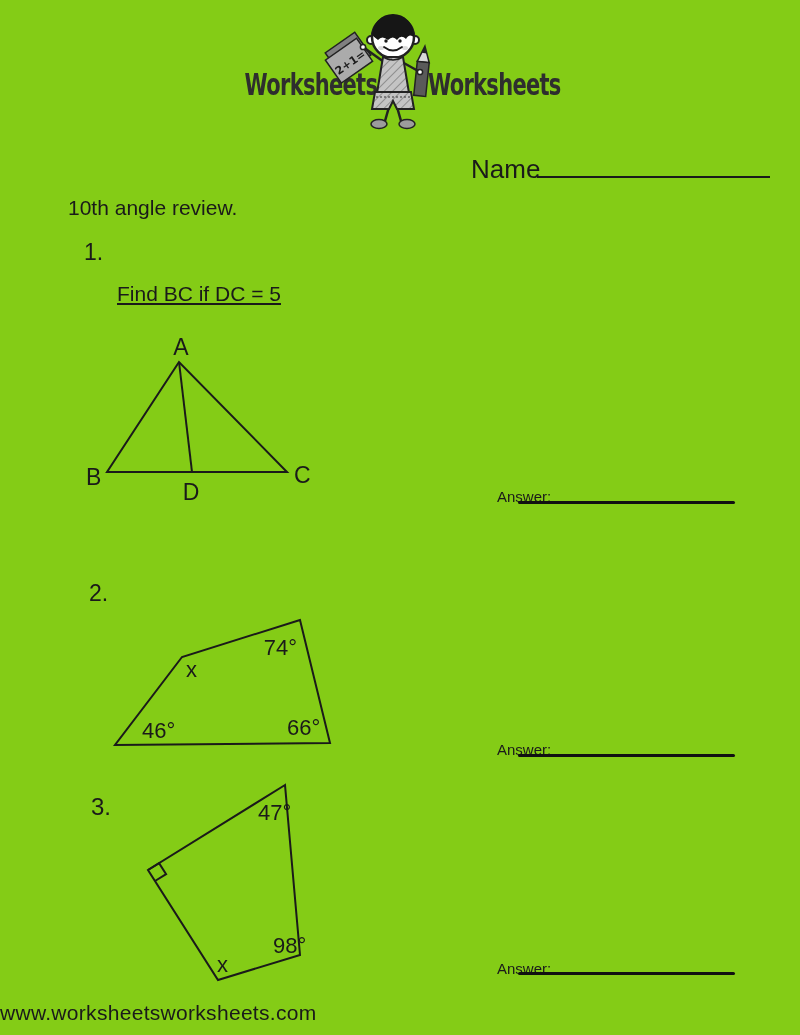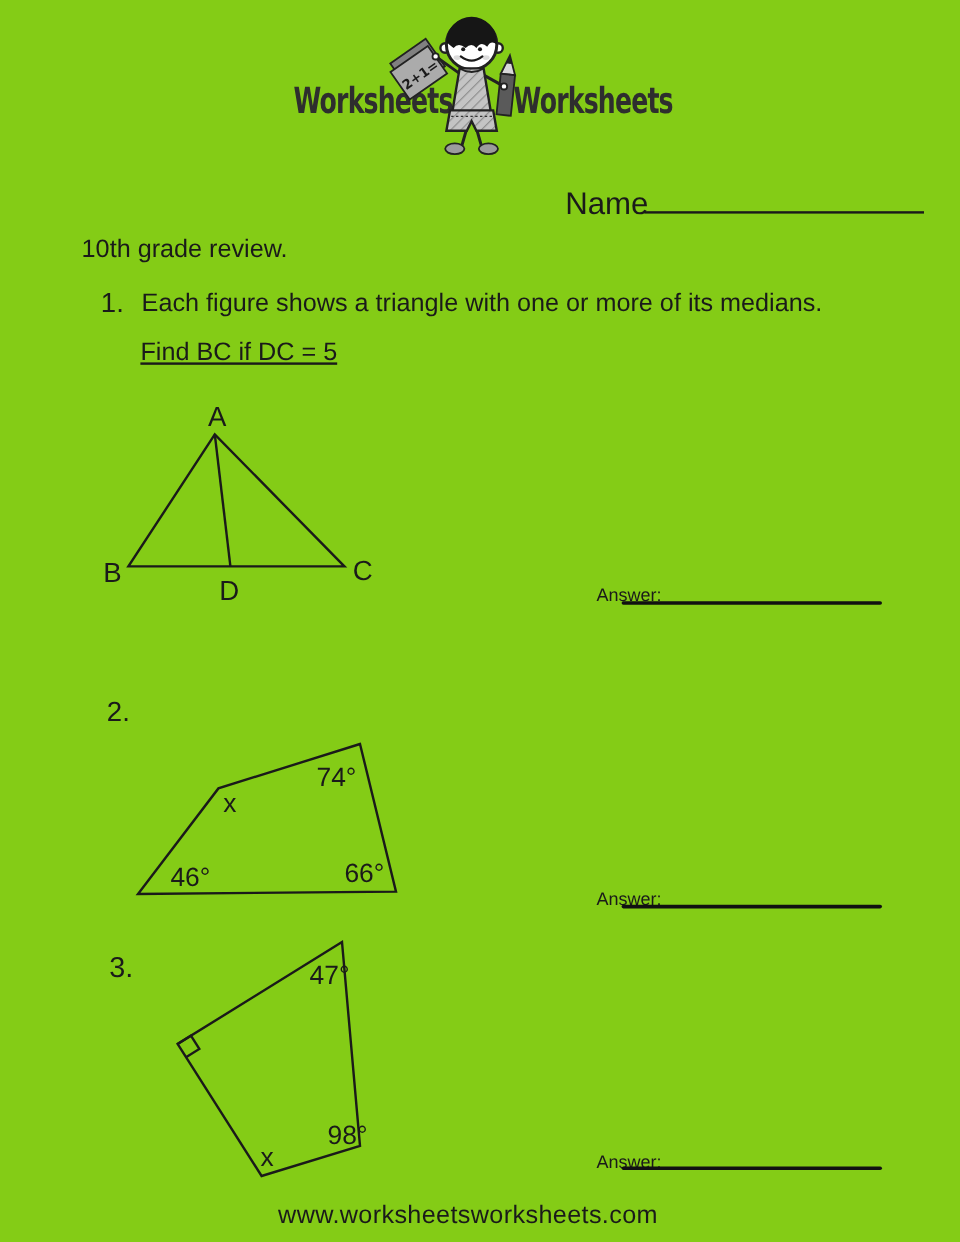--- a/index.html
+++ b/index.html
@@ -45,22 +45,22 @@
   .angle-label{ font-family:"Liberation Sans", sans-serif; font-size:22px; fill:#1a1a1a; }
 
   
   .answer-label { left:455px; font-size:15px;margin-left:42px; }
   .answer-line  { left:518px; width:217px; height:3px; background:#111; border-radius:2px; }
   .a1l { top:488px; } .a1r { top:501px; }
   .a2l { top:741px; } .a2r { top:754px; }
   .a3l { top:960px; } .a3r { top:972px; }
 
   
-  .footer { left:0; top:1001px; width:684px; text-align:center;
-            font-size:21px; letter-spacing:0.3px;margin-left:48px; }
+  .footer { left:0; top:1001px; width:684px; text-align:left;
+            font-size:21px; letter-spacing:0.3px; }
 </style>
 </head>
 <body>
 
 <div id="page">
 
   <div class="abs logo-word left">Worksheets</div>
 
   <svg id="mascot" class="abs" width="130" height="126" viewBox="0 0 130 126">
     <defs>
@@ -105,24 +105,23 @@
     <path d="M65,53 L85,53 L91,89 L59,89 Z" fill="url(#hatch)" stroke="#222" stroke-width="2"></path>
     <path d="M65,53 Q75,59 85,53" fill="none" stroke="#222" stroke-width="1.5"></path>
     <path d="M57,88 L93,88 L96,105 L79,105 L75,97 L71,105 L54,105 Z" fill="url(#hatch)" stroke="#222" stroke-width="2"></path>
     <path d="M58,93 L92,93" stroke="#333" stroke-width="1" stroke-dasharray="2,2"></path>
   </svg>
 
   <div class="abs logo-word right">Worksheets</div>
 
   <div class="abs name-label">Name</div>
   <div class="abs name-line"></div>
-  <div class="abs subtitle">10th grade review.</div>
+  <div class="abs subtitle">10th angle review.</div>
 
   <div class="abs qnum q1num">1.</div>
-  <div class="abs qtext q1text">Each figure shows a triangle with one or more of its medians.</div>
   <div class="abs qtext q1sub">Find BC if DC = 5</div>
 
   <svg id="fig1" class="abs" width="240" height="180" viewBox="0 0 240 180">
     <path class="fig-line" d="M99,32 L27,142 L207,142 Z"></path>
     <path class="fig-line" d="M99,32 L112,142"></path>
     <text class="fig-label" x="101" y="25" text-anchor="middle">A</text>
     <text class="fig-label" x="6" y="155">B</text>
     <text class="fig-label" x="214" y="153">C</text>
     <text class="fig-label" x="111" y="170" text-anchor="middle">D</text>
   </svg>

